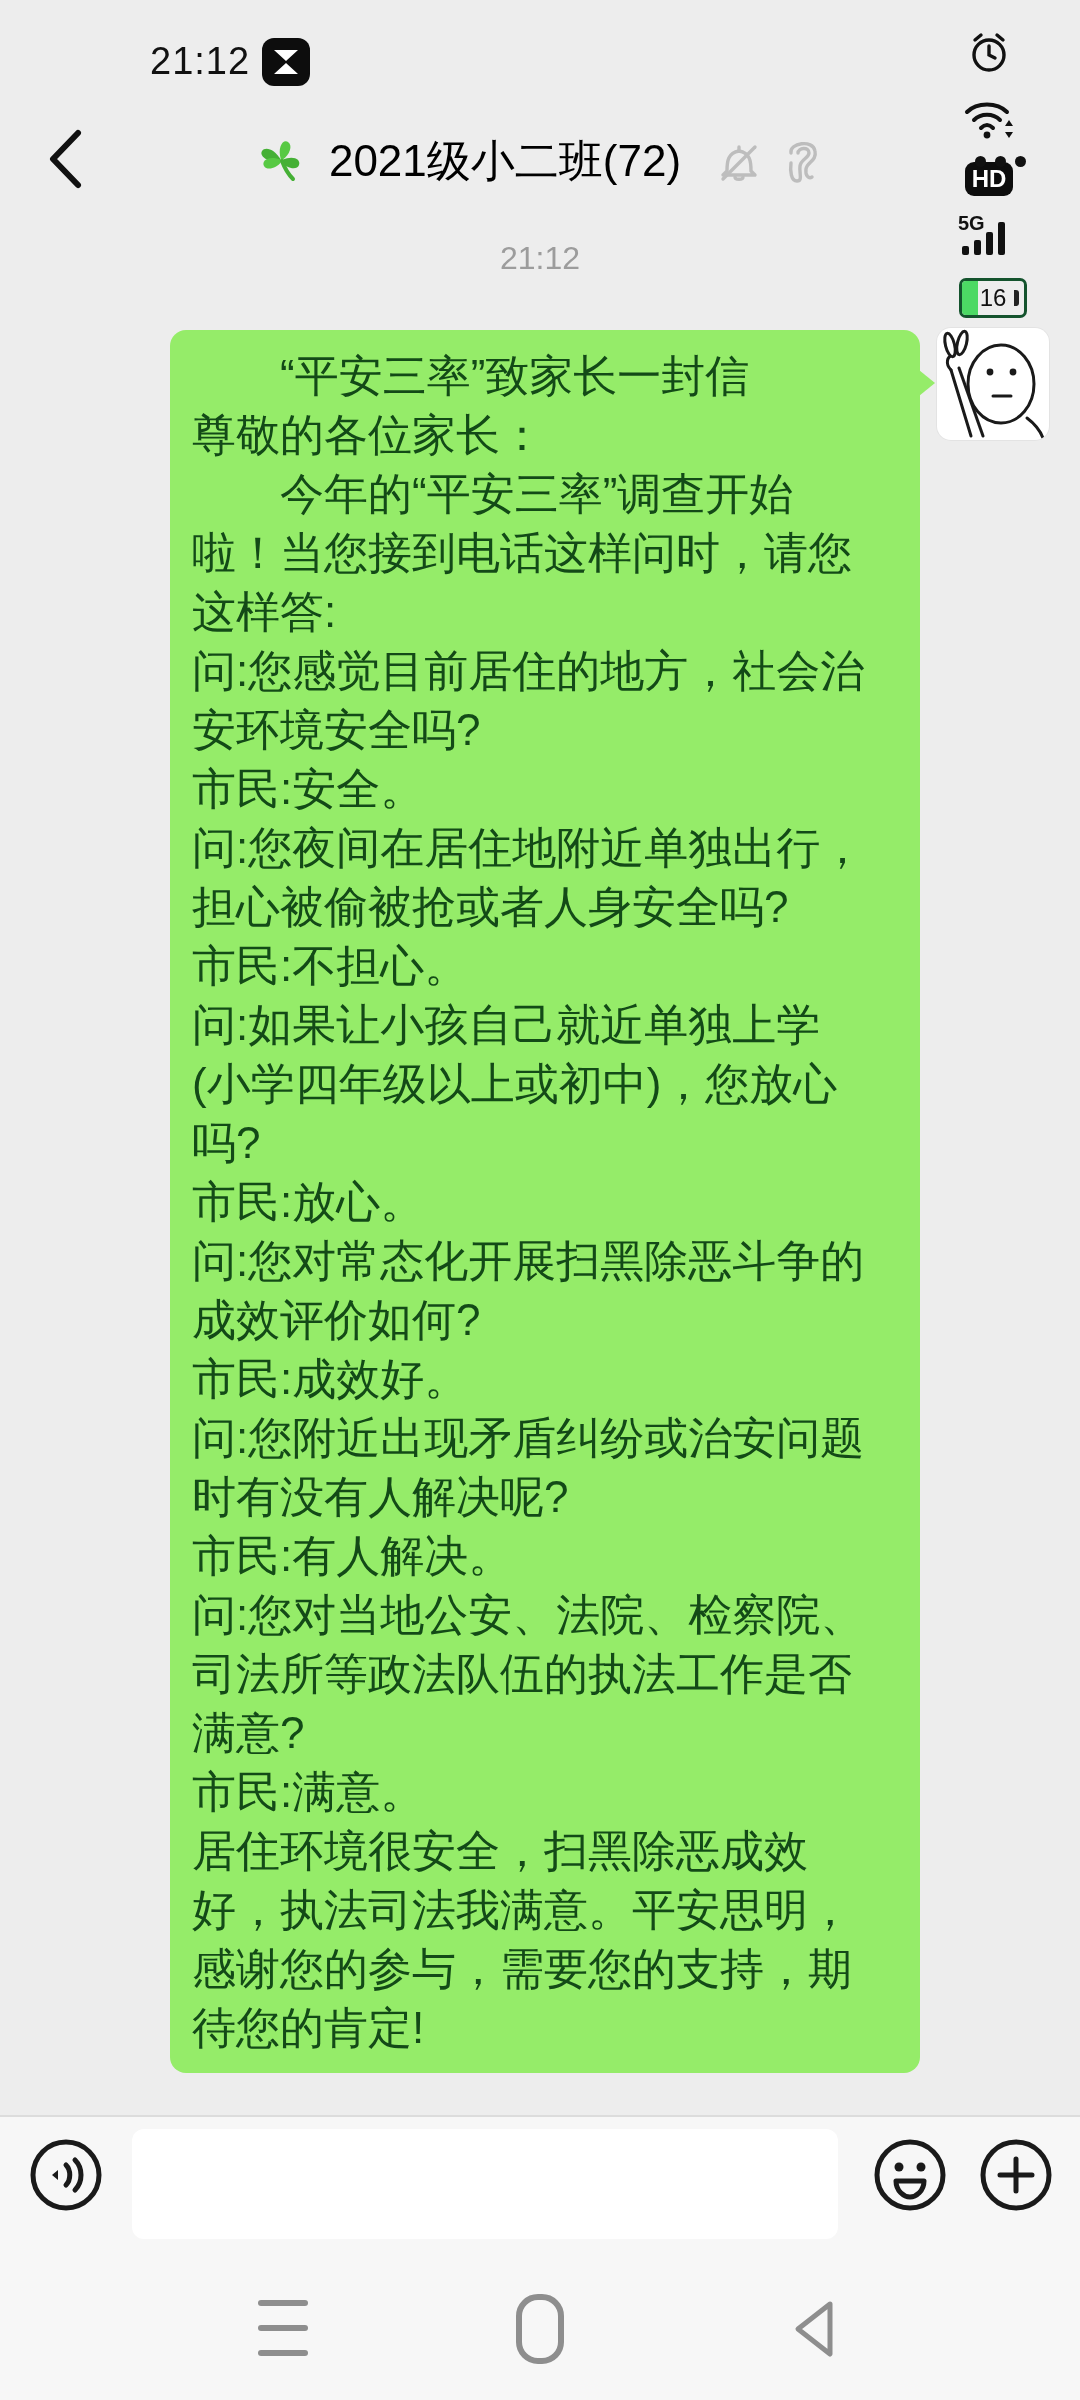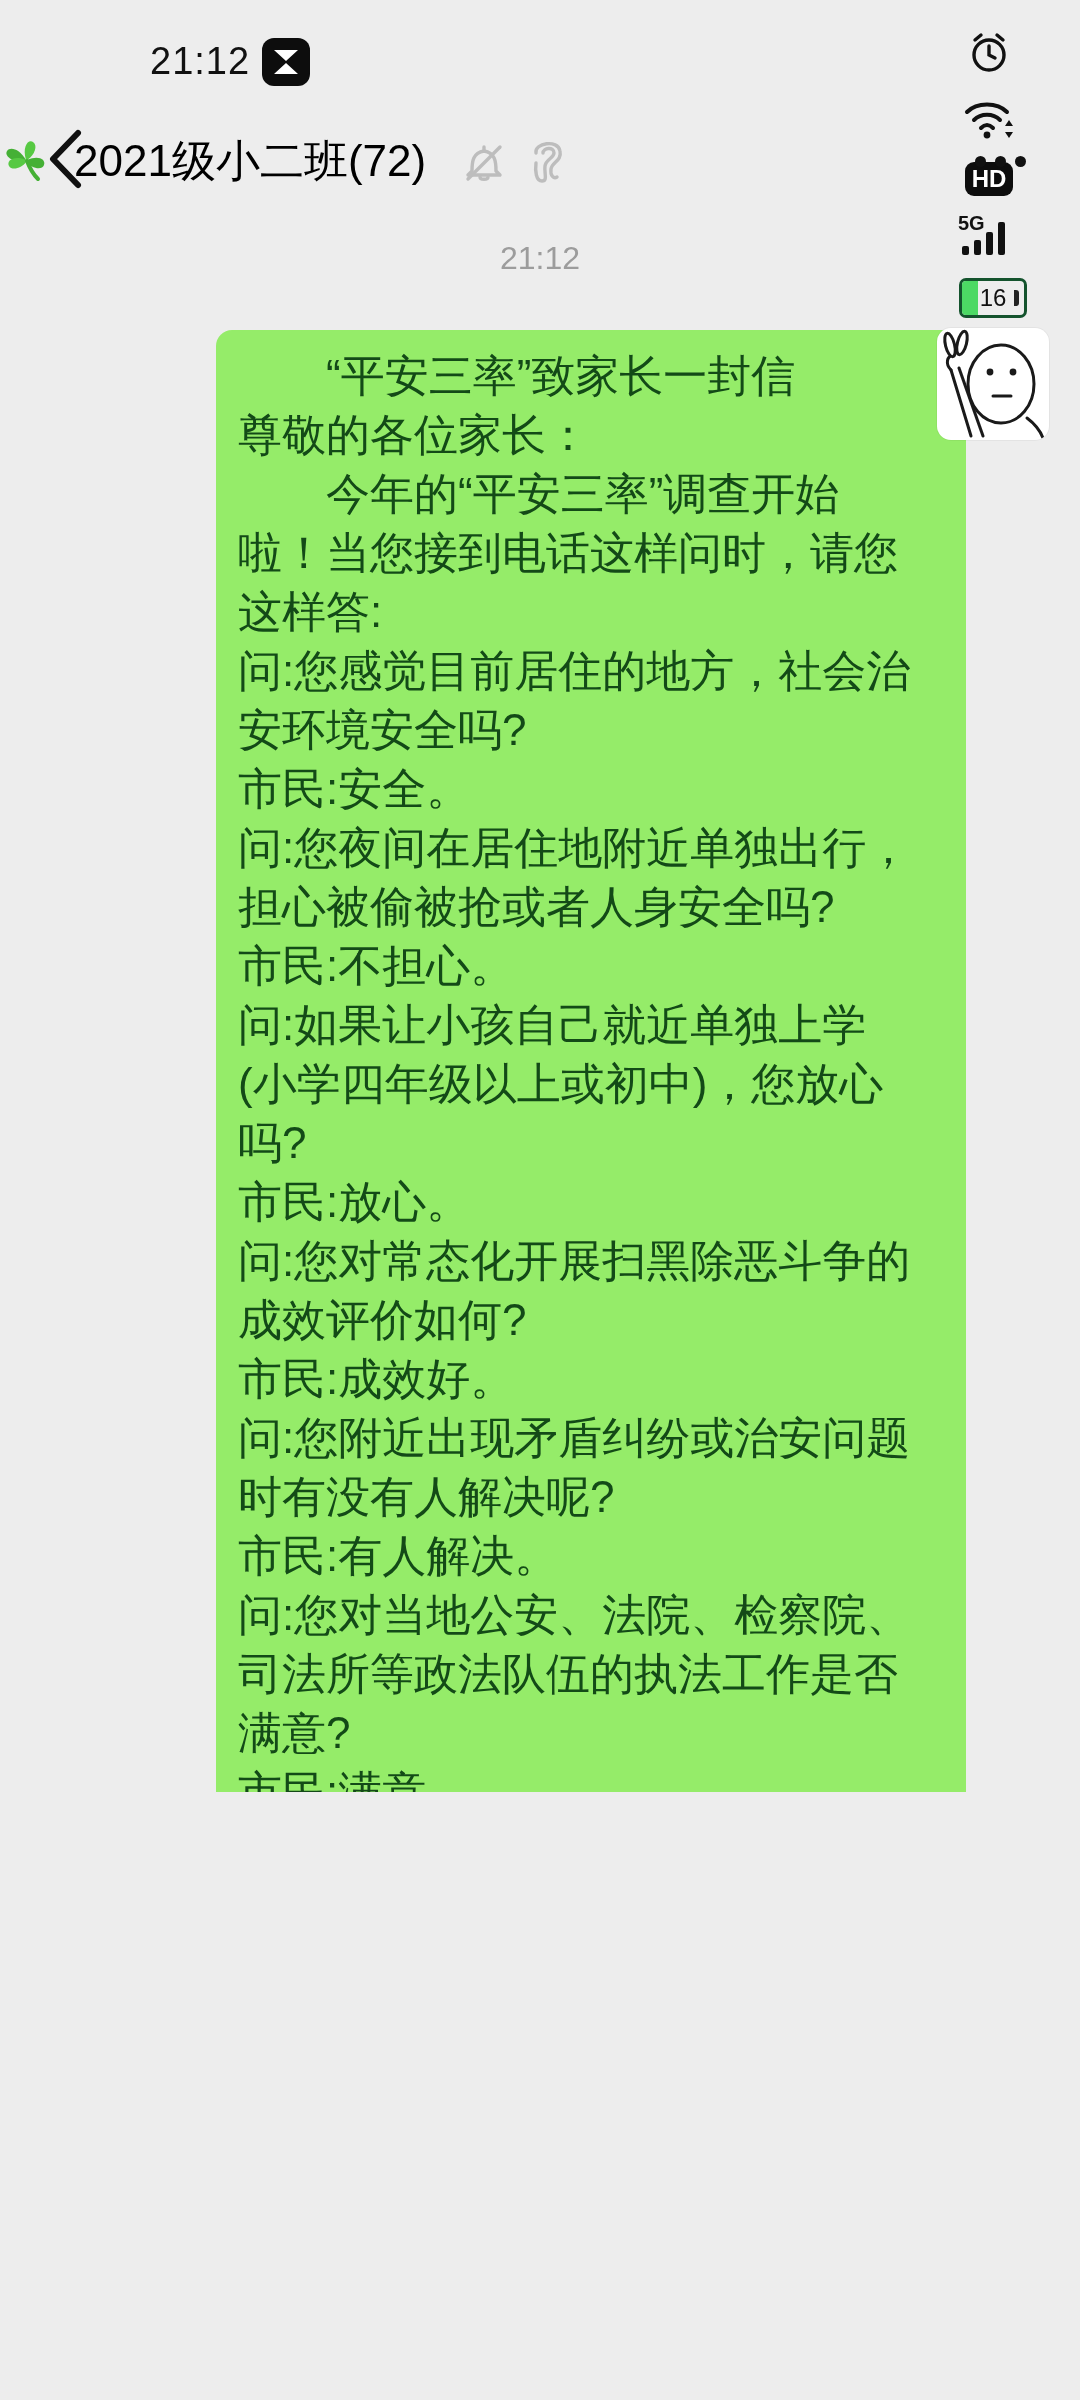--- a/index.html
+++ b/index.html
@@ -1,45 +1,45 @@
 <!DOCTYPE html>
 <html><head>
 <meta charset="utf-8">
 <style>
   * { margin:0; padding:0; box-sizing:border-box; }
   html,body { width:1080px; height:2400px; }
   body { font-family:"Liberation Sans","DejaVu Sans",sans-serif; background:#ededed; }
-  .screen { position:relative; width:1080px; height:1792px; background:#ededed; overflow:hidden; }
+  .screen { position:relative; width:1080px; height:2400px; background:#ededed; overflow:hidden; }
 
   
   .status-bar { position:absolute; top:0; left:0; width:1080px; height:96px; }
   .sb-time { position:absolute; left:150px; top:40px; font-size:38px; font-weight:500; color:#111; letter-spacing:1px; }
   .sb-app-icon { position:absolute; left:262px; top:38px; width:48px; height:48px; background:#0d0d0d; border-radius:12px; display:flex; align-items:center; justify-content:center; }
   .sb-right { position:absolute; right:60px; top:30px; display:flex; align-items:center; gap:16px;flex-direction:column; }
   .hd-badge { background:#0d0d0d; color:#fff; font-size:24px; font-weight:700; border-radius:9px; padding:5px 7px; line-height:1; }
   .battery { position:relative; width:68px; height:40px; border:3px solid #14532d; border-radius:7px; display:flex; align-items:center; justify-content:center; overflow:hidden;text-align:right; }
   .battery-fill { position:absolute; left:0; top:0; bottom:0; width:26%; background:#4cd964; }
   .battery-num { position:relative; font-size:24px; color:#111; z-index:1; }
   .battery-nub { width:5px; height:16px; background:#222; border-radius:0 3px 3px 0; margin-left:-13px; }
 
   
   .header { position:absolute; top:96px; left:0; width:1080px; height:130px; display:flex; align-items:center; }
   .back-btn { position:absolute; left:30px; top:28px; width:70px; height:70px; display:flex; align-items:center; justify-content:center; }
-  .title-wrap { position:absolute; left:0; right:0; top:0; height:130px; display:flex; align-items:center; justify-content:flex-start; gap:22px; }
+  .title-wrap { position:absolute; left:0; right:0; top:0; height:130px; display:flex; align-items:center; justify-content:center; gap:22px; }
   .chat-title { font-size:44px; font-weight:500; color:#000; }
   .header-state-icons { display:flex; align-items:center; gap:14px; margin-left:10px; }
   .more-btn { position:absolute; right:40px; top:30px; width:80px; height:70px; display:flex; align-items:center; justify-content:center; gap:9px; }
   .more-btn i { width:11px; height:11px; border-radius:50%; background:#111; }
 
   
   .chat-area { position:absolute; top:226px; left:0; width:1080px; height:1889px; }
   .msg-timestamp { position:absolute; top:14px; left:0; right:0; text-align:center; font-size:32px; color:#9c9c9c; }
 
   .bubble-row { position:absolute; top:0; left:0; width:1080px; }
-  .bubble { position:absolute; left:170px; top:104px; width:750px; background:#95ec69; border-radius:16px; padding:16px 22px;margin-left:46px; }
+  .bubble { position:absolute; left:170px; top:104px; width:750px; background:#95ec69; border-radius:16px; padding:16px 22px; }
   .bubble-tail { position:absolute; right:-15px; top:40px; width:0; height:0; border-top:13px solid transparent; border-bottom:13px solid transparent; border-left:16px solid #95ec69; }
   .bubble-text { font-size:44px; line-height:59px; color:#134a17; white-space:pre-line; word-break:break-all; }
 
   .avatar { position:absolute; left:937px; top:102px; width:112px; height:112px; background:#ffffff; border-radius:14px; box-shadow:0 0 0 1px rgba(0,0,0,0.04); overflow:hidden; }
 
   
   .input-bar { position:absolute; top:2115px; left:0; width:1080px; height:145px; background:#f7f7f7; border-top:2px solid #dcdcdc; }
   .voice-btn { position:absolute; left:28px; top:20px; width:76px; height:76px; }
   .text-input { position:absolute; left:132px; top:12px; width:706px; height:110px; background:#ffffff; border:none; border-radius:12px; font-size:40px; padding:0 24px; color:#111; outline:none; }
   .emoji-btn { position:absolute; left:872px; top:20px; width:76px; height:76px; }

